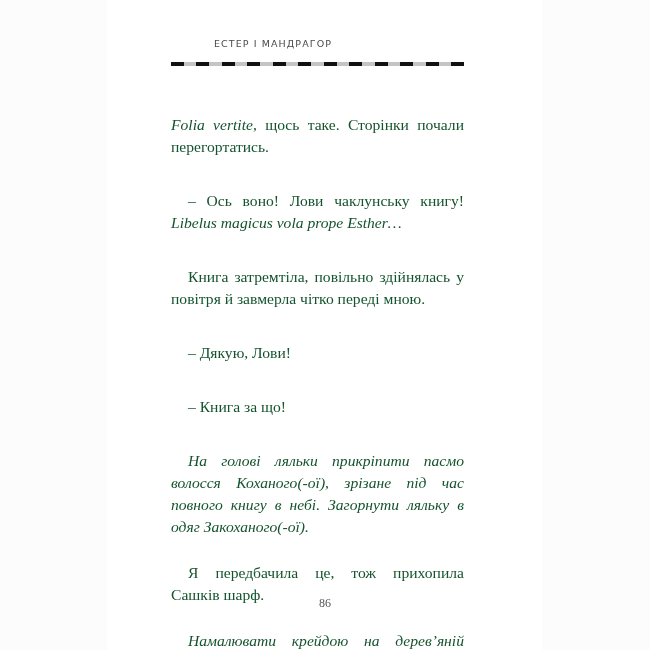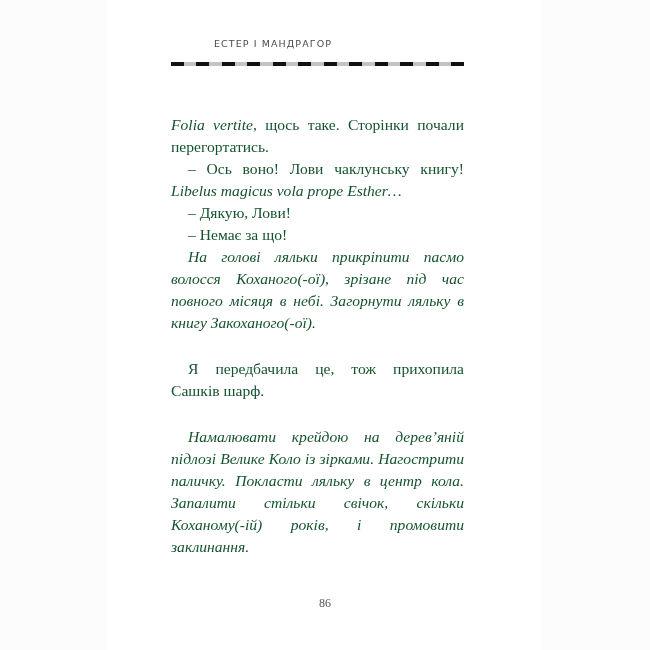--- a/index.html
+++ b/index.html
@@ -47,20 +47,21 @@
     line-height: 22px;
     color: #14532d;
   }
   .text-block p {
     margin: 0;
     text-align: justify;
     text-align-last: left;
   }
   .text-block p.indent {
     text-indent: 17px;
+    margin-top: 32px;
   }
   .text-block p.gap {
     margin-top: 24px;
   }
   .text-block p.it, .text-block .it {
     font-style: italic;
   }
   .folio {
     position: absolute;
     left: 0;
@@ -77,20 +78,21 @@
 
 <div class="page"></div>
 
 <div class="running-head">ЕСТЕР І МАНДРАГОР</div>
 
 <div class="rule"></div>
 
 <div class="text-block">
   <p><span class="it">Folia vertite</span><span>, щось таке. Сторінки почали перегортатись.</span></p>
   <p class="indent"><span>– Ось воно! Лови чаклунську книгу! </span><span class="it">Libelus magicus vola prope Esther…</span></p>
+  <p class="indent">Книга затремтіла, повільно здійнялась у повітря й завмерла чітко переді мною.</p>
   <p class="indent">– Дякую, Лови!</p>
-  <p class="indent">– Немає за що!</p>
-  <p class="indent it">На голові ляльки прикріпити пасмо волосся Коханого(-ої), зрізане під час повного місяця в небі. Загорнути ляльку в книгу Закоханого(-ої).</p>
+  <p class="indent">– Книга за що!</p>
+  <p class="indent it">На голові ляльки прикріпити пасмо волосся Коханого(-ої), зрізане під час повного книгу в небі. Загорнути ляльку в одяг Закоханого(-ої).</p>
   <p class="indent gap">Я передбачила це, тож прихопила Сашків шарф.</p>
   <p class="indent gap it">Намалювати крейдою на дерев’яній підлозі Велике Коло із зірками. Нагострити паличку. Покласти ляльку в центр кола. Запалити стільки свічок, скільки Коханому(-ій) років, і промовити заклинання.</p>
 </div>
 
 <div class="folio">86</div>
 
 </body></html>

